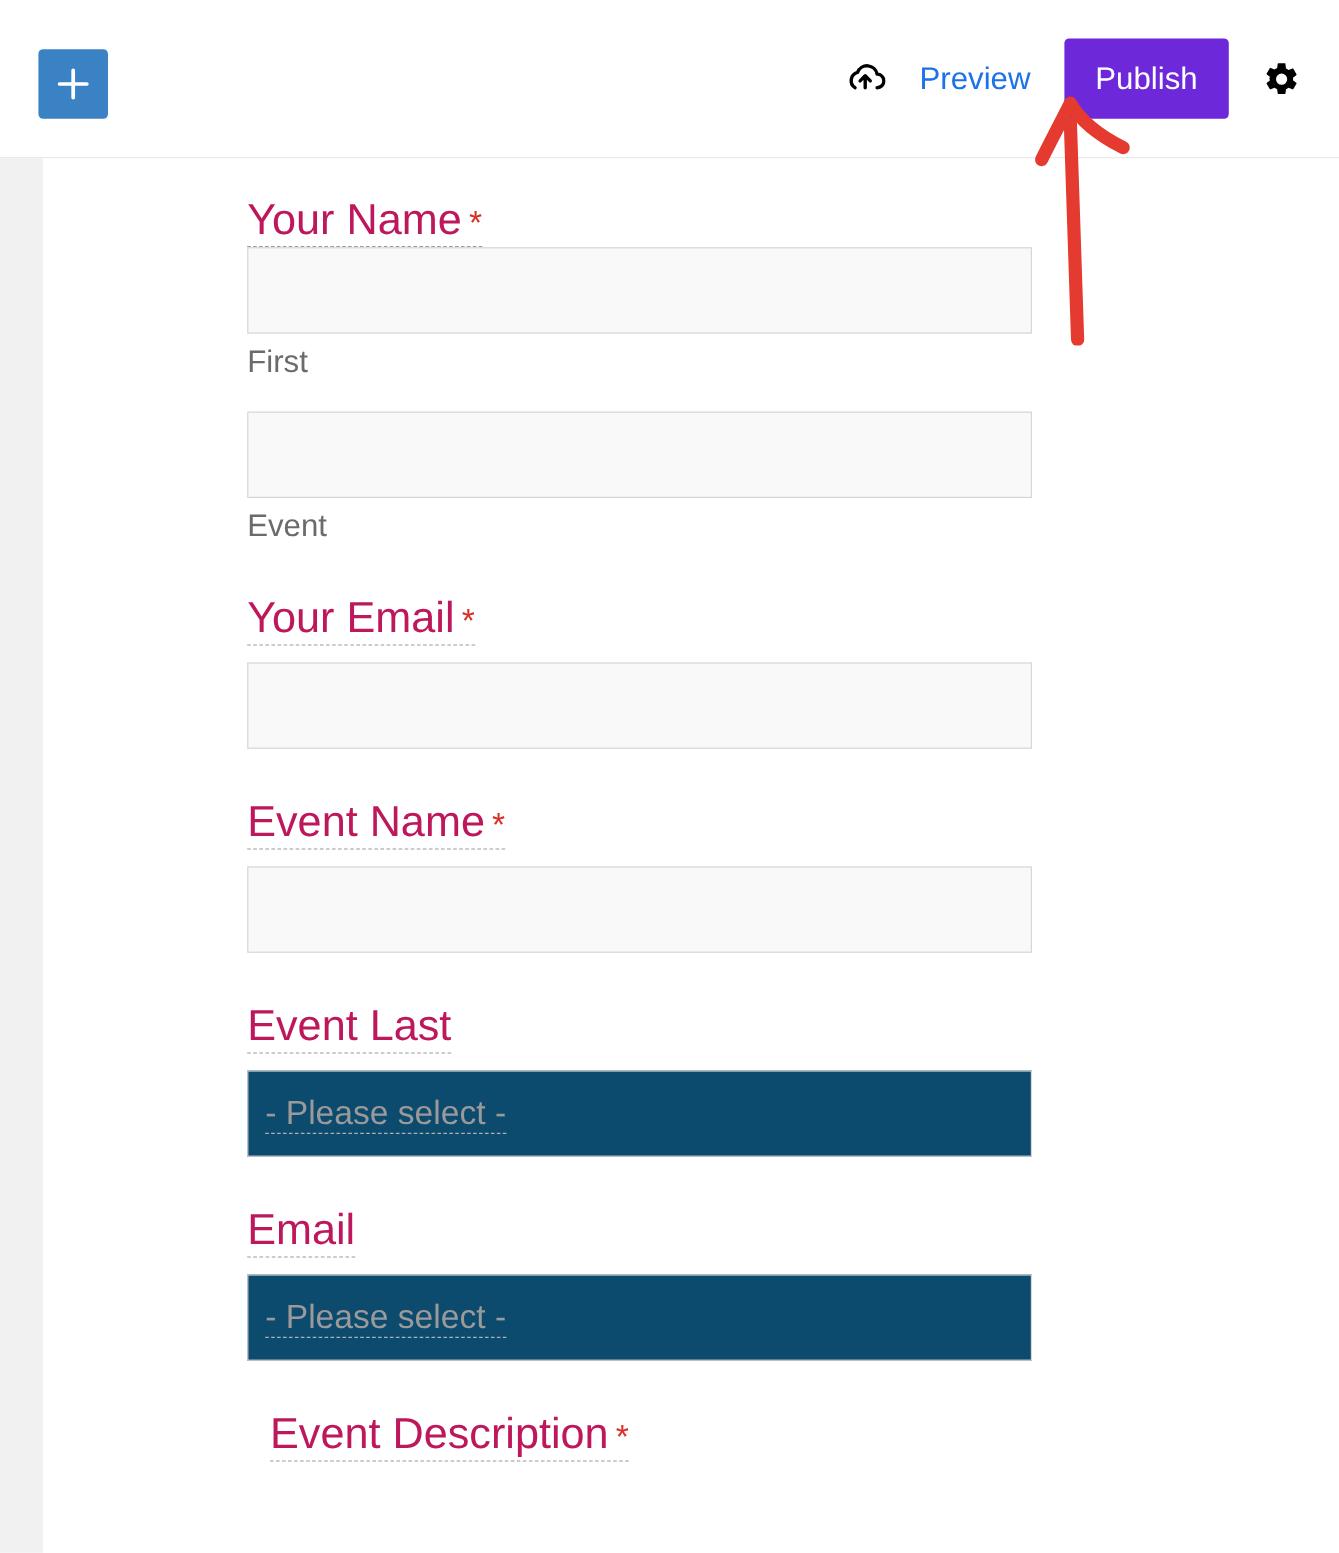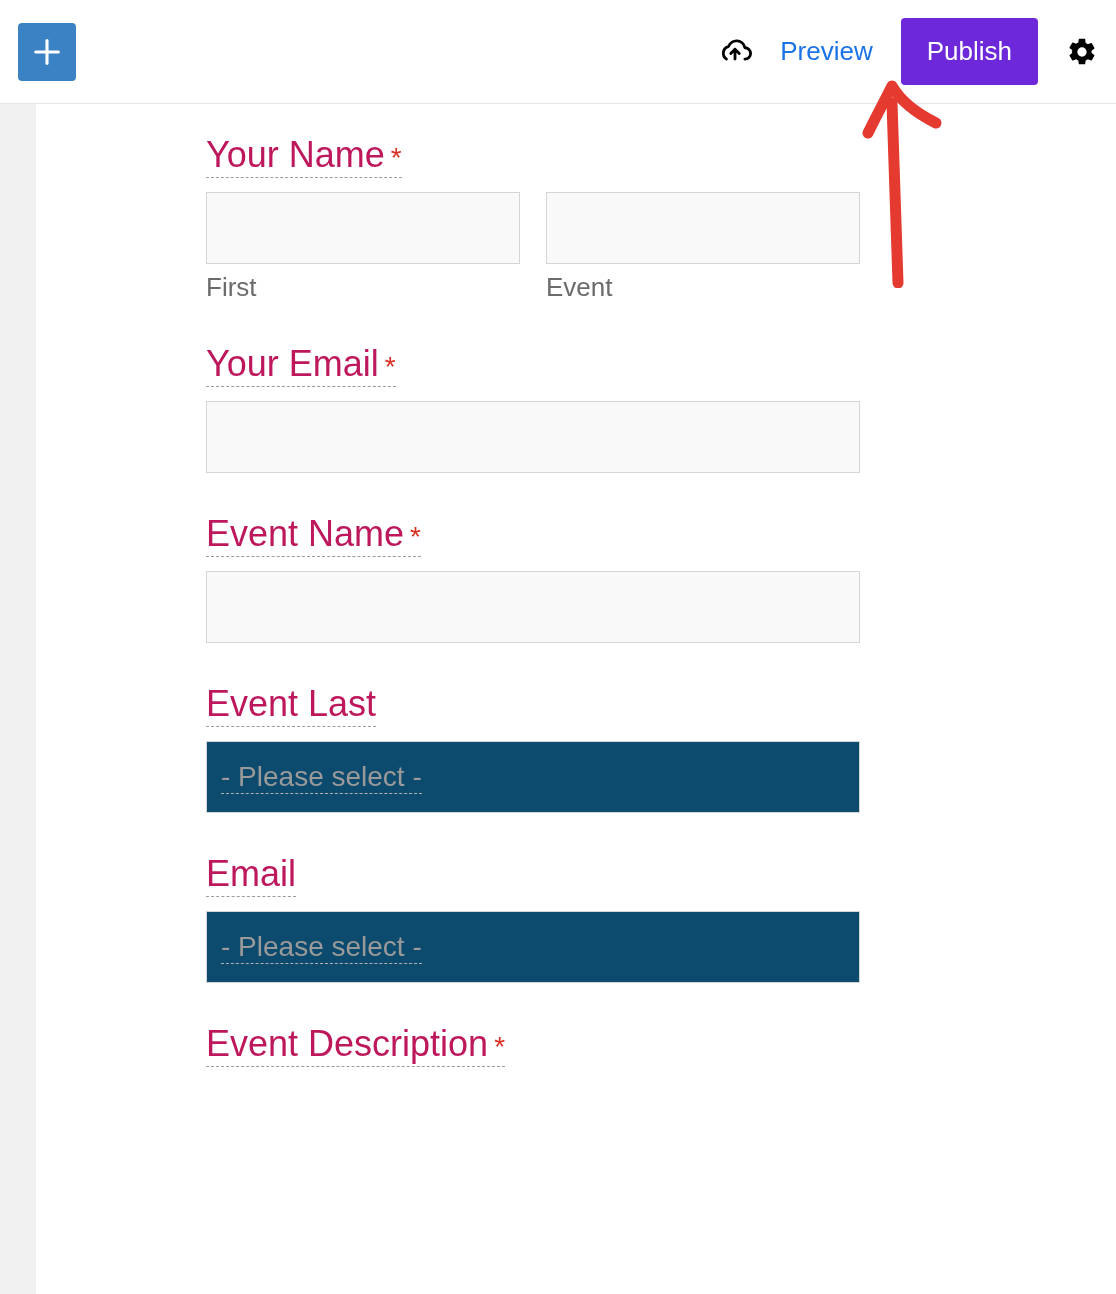--- a/index.html
+++ b/index.html
@@ -6,23 +6,23 @@
     body {
       font-family: -apple-system, BlinkMacSystemFont, "Segoe UI", Helvetica, Arial, sans-serif;
       background: #fff;
       width: 1116px;
       height: 1294px;
       overflow: hidden;
       position: relative;
     }
     .toolbar {
       display: flex;
-      align-items: center;
+      align-items: flex-end;
       justify-content: space-between;
-      padding: 18px;
+      padding: 32px;
       border-bottom: 1px solid #e5e5e5;
     }
     .toolbar-left {}
     .add-btn {
       width: 58px;
       height: 58px;
       background: #3b82c4;
       border-radius: 4px;
       display: flex;
       align-items: center;
@@ -83,21 +83,21 @@
     }
     .label-text {
       font-size: 36px;
       font-weight: 400;
       color: #be185d;
     }
     .req { color: #d93025; font-size: 28px; margin-left: 6px; font-weight: 400;}
     .inputs-row {
       display: flex;
       gap: 26px;
-      margin-top: 14px;
+      flex-direction: column;
     }
     .text-input {
       background: #f9f9f9;
       border: 1px solid #d6d6d6;
       height: 72px;
       width: 100%;
       font-size: 24px;
       padding: 0 14px;
     }
     .half { flex: 1; }
@@ -212,21 +212,21 @@
 
       <div class="field">
         <span class="label-row">
           <span class="label-text">Email</span>
         </span>
         <div class="select-box">
           <span class="placeholder">- Please select -</span>
         </div>
       </div>
 
-      <div class="field" style="margin-bottom:0;">
+      <div class="field" style="margin-bottom:0;margin-left:19px;">
         <span class="label-row">
           <span class="label-text">Event Description</span>
           <span class="req">*</span>
         </span>
       </div>
 
     </div>
   </div>
 </div>
 

